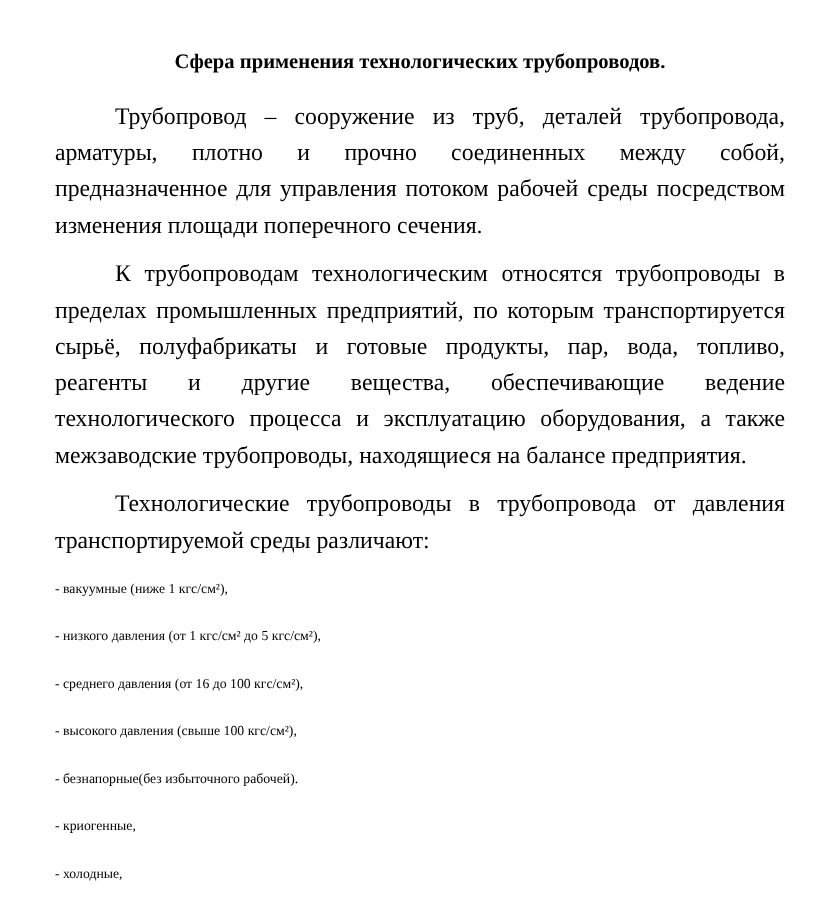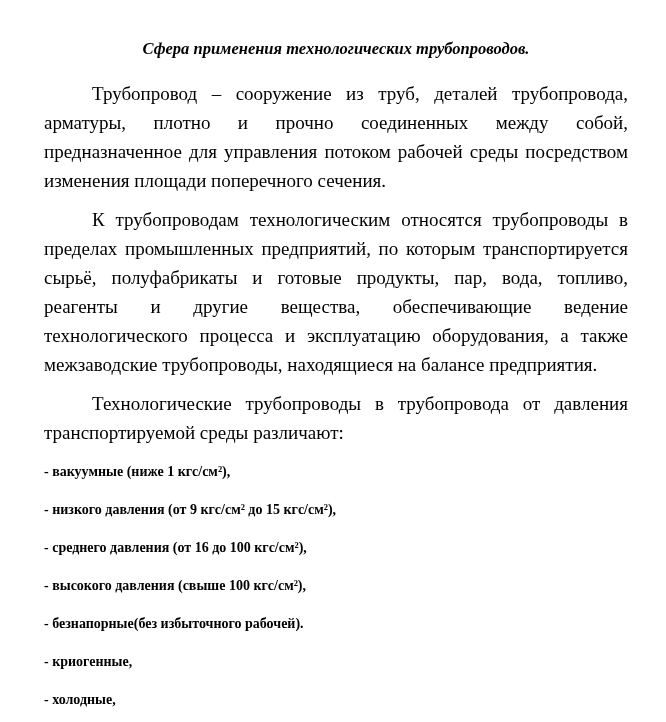--- a/index.html
+++ b/index.html
@@ -20,36 +20,34 @@
     height: 722px;
     padding: 24px 38px 0 44px;
     background: #ffffff;
   }
   .doc-title {
     text-align: center;
     font-weight: bold;
     font-size: 16.5px;
     line-height: 29px;
     margin: 10px 0 16px 0;
-    font-style: italic;
   }
   p.para {
     font-size: 19px;
     line-height: 29px;
     text-align: justify;
     text-indent: 48px;
     margin: 0 0 10px 0;
   }
   p.list-item {
-    font-size: 14px;
+    font-size: 11px;
     line-height: 29px;
     text-align: left;
     text-indent: 0;
     margin: 0 0 9px 0;
-    font-weight: bold;
   }
   p.scheme-heading {
     font-size: 16.5px;
     line-height: 29px;
     text-indent: 48px;
     text-align: left;
     margin: 0 0 9px 0;
   }
 </style>
 </head>
@@ -60,21 +58,21 @@
   <div class="doc-title">Сфера применения технологических трубопроводов.</div>
 
   <p class="para">Трубопровод – сооружение из труб, деталей трубопровода, арматуры, плотно и прочно соединенных между собой, предназначенное для управления потоком рабочей среды посредством изменения площади поперечного сечения.</p>
 
   <p class="para">К трубопроводам технологическим относятся трубопроводы в пределах промышленных предприятий, по которым транспортируется сырьё, полуфабрикаты и готовые продукты, пар, вода, топливо, реагенты и другие вещества, обеспечивающие ведение технологического процесса и эксплуатацию оборудования, а также межзаводские трубопроводы, находящиеся на балансе предприятия.</p>
 
   <p class="para">Технологические трубопроводы в трубопровода от давления транспортируемой среды различают:</p>
 
   <p class="list-item">- вакуумные (ниже 1 кгс/см²),</p>
 
-  <p class="list-item">- низкого давления (от 9 кгс/см² до 15 кгс/см²),</p>
+  <p class="list-item">- низкого давления (от 1 кгс/см² до 5 кгс/см²),</p>
 
   <p class="list-item">- среднего давления (от 16 до 100 кгс/см²),</p>
 
   <p class="list-item">- высокого давления (свыше 100 кгс/см²),</p>
 
   <p class="list-item">- безнапорные(без избыточного рабочей).</p>
 
 
   <p class="list-item">- криогенные,</p>
 

